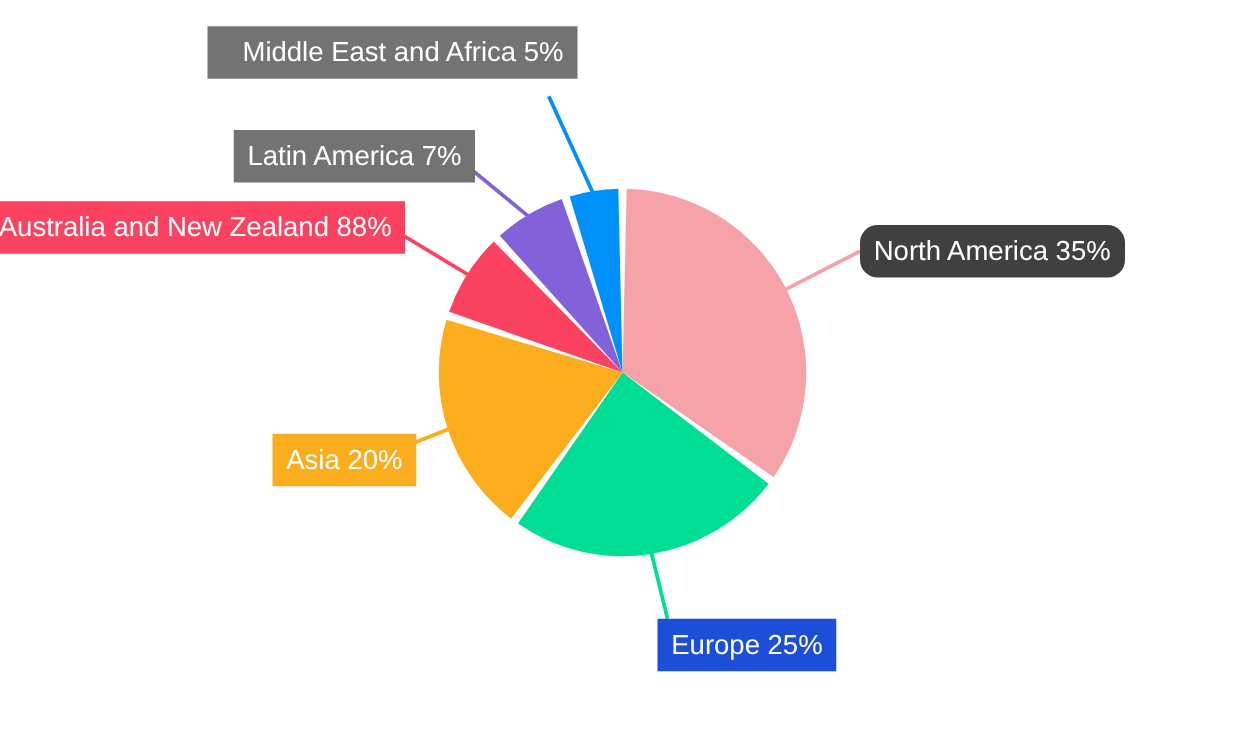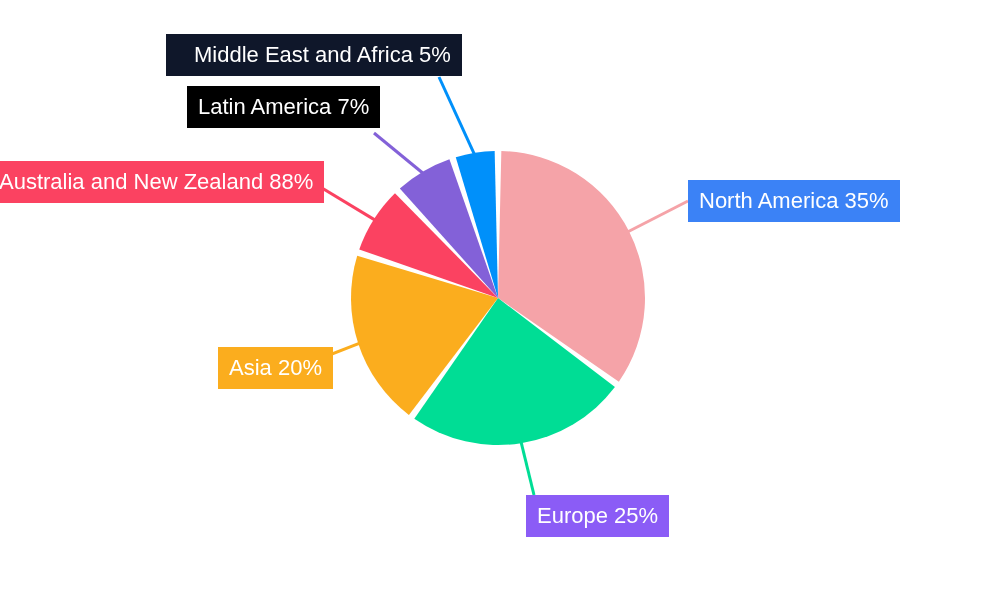--- a/index.html
+++ b/index.html
@@ -55,37 +55,37 @@
     <g id="leaders">
         <line x1="625.05" y1="233.27" x2="688" y2="201" stroke="#f5a3a8" stroke-width="3"></line>
         <line x1="520.31" y1="438.83" x2="534" y2="495" stroke="#00dd95" stroke-width="3"></line>
         <line x1="362.39" y1="342.06" x2="296" y2="368" stroke="#fbad1e" stroke-width="3"></line>
         <line x1="377.61" y1="221.60" x2="312" y2="182" stroke="#fb4261" stroke-width="3"></line>
         <line x1="425.42" y1="175.27" x2="374" y2="133" stroke="#8361d8" stroke-width="3"></line>
         <line x1="475.69" y1="157.17" x2="439" y2="77" stroke="#0090fa" stroke-width="3"></line>
       </g>
   </svg>
 
-  <div class="pie-label" style="left: 688px; top: 180px; background: #3b82f6;">
+  <div class="pie-label" style="left: 688px; top: 180px; background: #404040; border-radius: 14px;">
     <span>North America 35%</span>
   </div>
 
-  <div class="pie-label" style="left: 526px; top: 495px; background: #8b5cf6;">
+  <div class="pie-label" style="left: 526px; top: 495px; background: #1d4ed8;">
     <span>Europe 25%</span>
   </div>
 
   <div class="pie-label" style="left: 181px; top: 347px; background: rgb(251, 173, 30); margin-left: 37px;">
     <span>Asia 20%</span>
   </div>
 
   <div class="pie-label" style="left: -12px; top: 161px; background: rgb(251, 66, 97);">
     <span>Australia and New Zealand 88%</span>
   </div>
 
-  <div class="pie-label" style="left: 187px; top: 86px; background: #000000;">
+  <div class="pie-label" style="left: 187px; top: 104px; background: #737373;">
     <span>Latin America 7%</span>
   </div>
 
-  <div class="pie-label" style="left: 166px; top: 34px; background: #0f172a; padding-left: 28px;">
+  <div class="pie-label" style="left: 166px; top: 21px; background: #737373; padding-left: 28px;">
     <span>Middle East and Africa 5%</span>
   </div>
 
 </div>
 
 </body></html>

